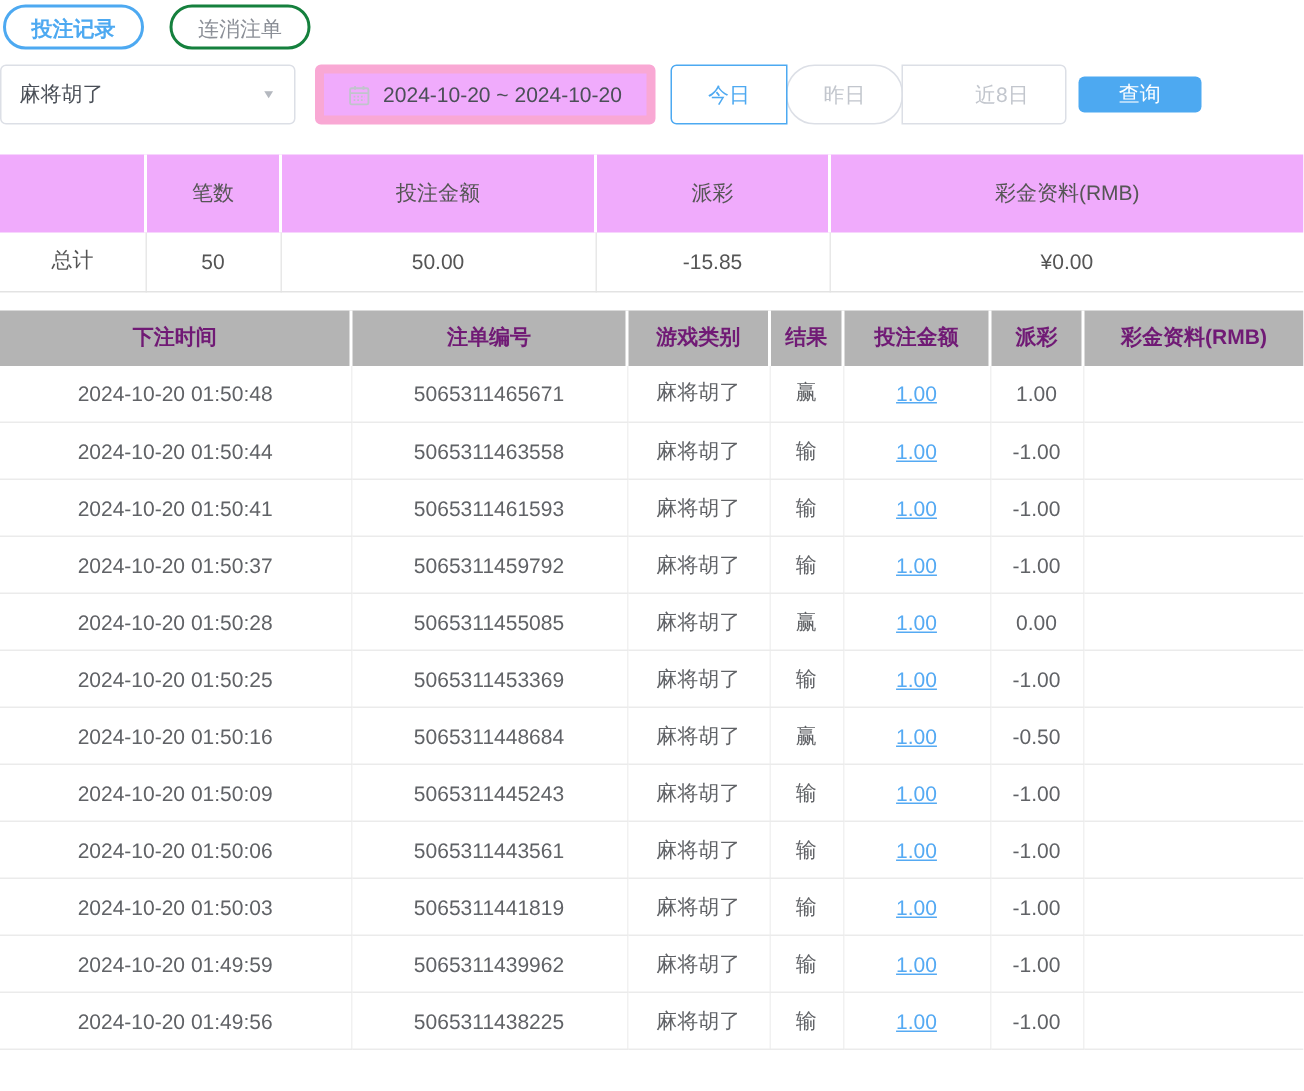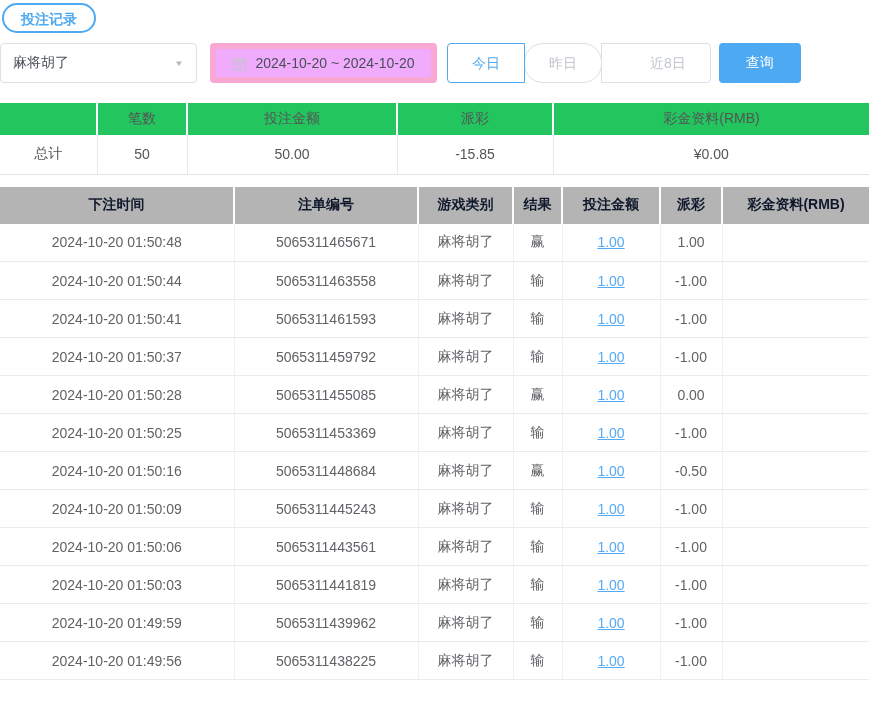--- a/index.html
+++ b/index.html
@@ -39,62 +39,63 @@
   .quick-btn {
     height: 40px; line-height: 38px; padding: 0 24px; background: #fff;
     border: 1px solid #dcdfe6; color: #c2c6cd; font-size: 14px; cursor: pointer;
     position: relative;
   }
   .quick-btn + .quick-btn { margin-left: -1px; border-radius: 19px; }
   .quick-btn:first-child { border-radius: 4px 0 0 4px; }
   .quick-btn:last-child { border-radius: 0 4px 4px 0; padding-left: 48px; }
   .quick-btn.active { border-color: var(--accent); color: var(--accent); z-index: 1; }
   .search-btn {
-    margin-left: 8px; width: 82px; height: 40px; border: none; border-radius: 4px;
+    margin-left: 8px; width: 82px; height: 24px; border: none; border-radius: 4px;
     background: var(--accent); color: #fff; font-size: 14px; cursor: pointer;
     font-family: inherit;
   }
 
   
   table { border-collapse: collapse; table-layout: fixed; }
   .summary-table { width: 869px; margin-top: 20px; }
   .summary-table th {
-    height: 32px; background: #22c55e; font-weight: normal; color: #555;
+    height: 52px; background: #f0abfc; font-weight: normal; color: #555;
     border-right: 2px solid #fff; text-align: center;
   }
   .summary-table th:last-child { border-right: none; }
   .summary-table td {
     height: 39px; text-align: center; color: #555;
     border-right: 1px solid #e8e8e8; border-bottom: 1px solid #e3e3e3;
   }
   .summary-table td:last-child { border-right: none; }
 
   
   .bet-table { width: 869px; margin-top: 12px; }
   .bet-table th {
-    height: 37px; background: #b4b4b4; color: #0f172a; font-weight: bold; font-size: 14px;
+    height: 37px; background: #b4b4b4; color: #701a75; font-weight: bold; font-size: 14px;
     border-right: 2px solid #fff; text-align: center;
   }
   .bet-table th:last-child { border-right: none; }
   .bet-table td {
     height: 38px; text-align: center; color: #606266;
     border-right: 1px solid #f1f1f1; border-bottom: 1px solid #ebebeb;
   }
   .bet-table td:last-child { border-right: none; }
 
   .neg { color: var(--red); }
   .amount-link { color: #55aaf3; text-decoration: underline; cursor: pointer; }
 
   :root { --accent: #4da9f1; --red: #f56c6c; }
 </style>
 </head>
 <body>
 
 <div class="tabs-row">
   <div class="tab-pill active">投注记录</div>
+  <div class="tab-pill">连消注单</div>
 </div>
 
 <div class="controls-row">
   <div class="select-box">
     <span>麻将胡了</span>
     <span class="caret">▼</span>
   </div>
   <div class="date-box">
     <svg class="cal-icon" viewBox="0 0 16 16" fill="none" stroke="currentColor" stroke-width="1.3">
       <rect x="1.5" y="3" width="13" height="11.5" rx="1"></rect>

